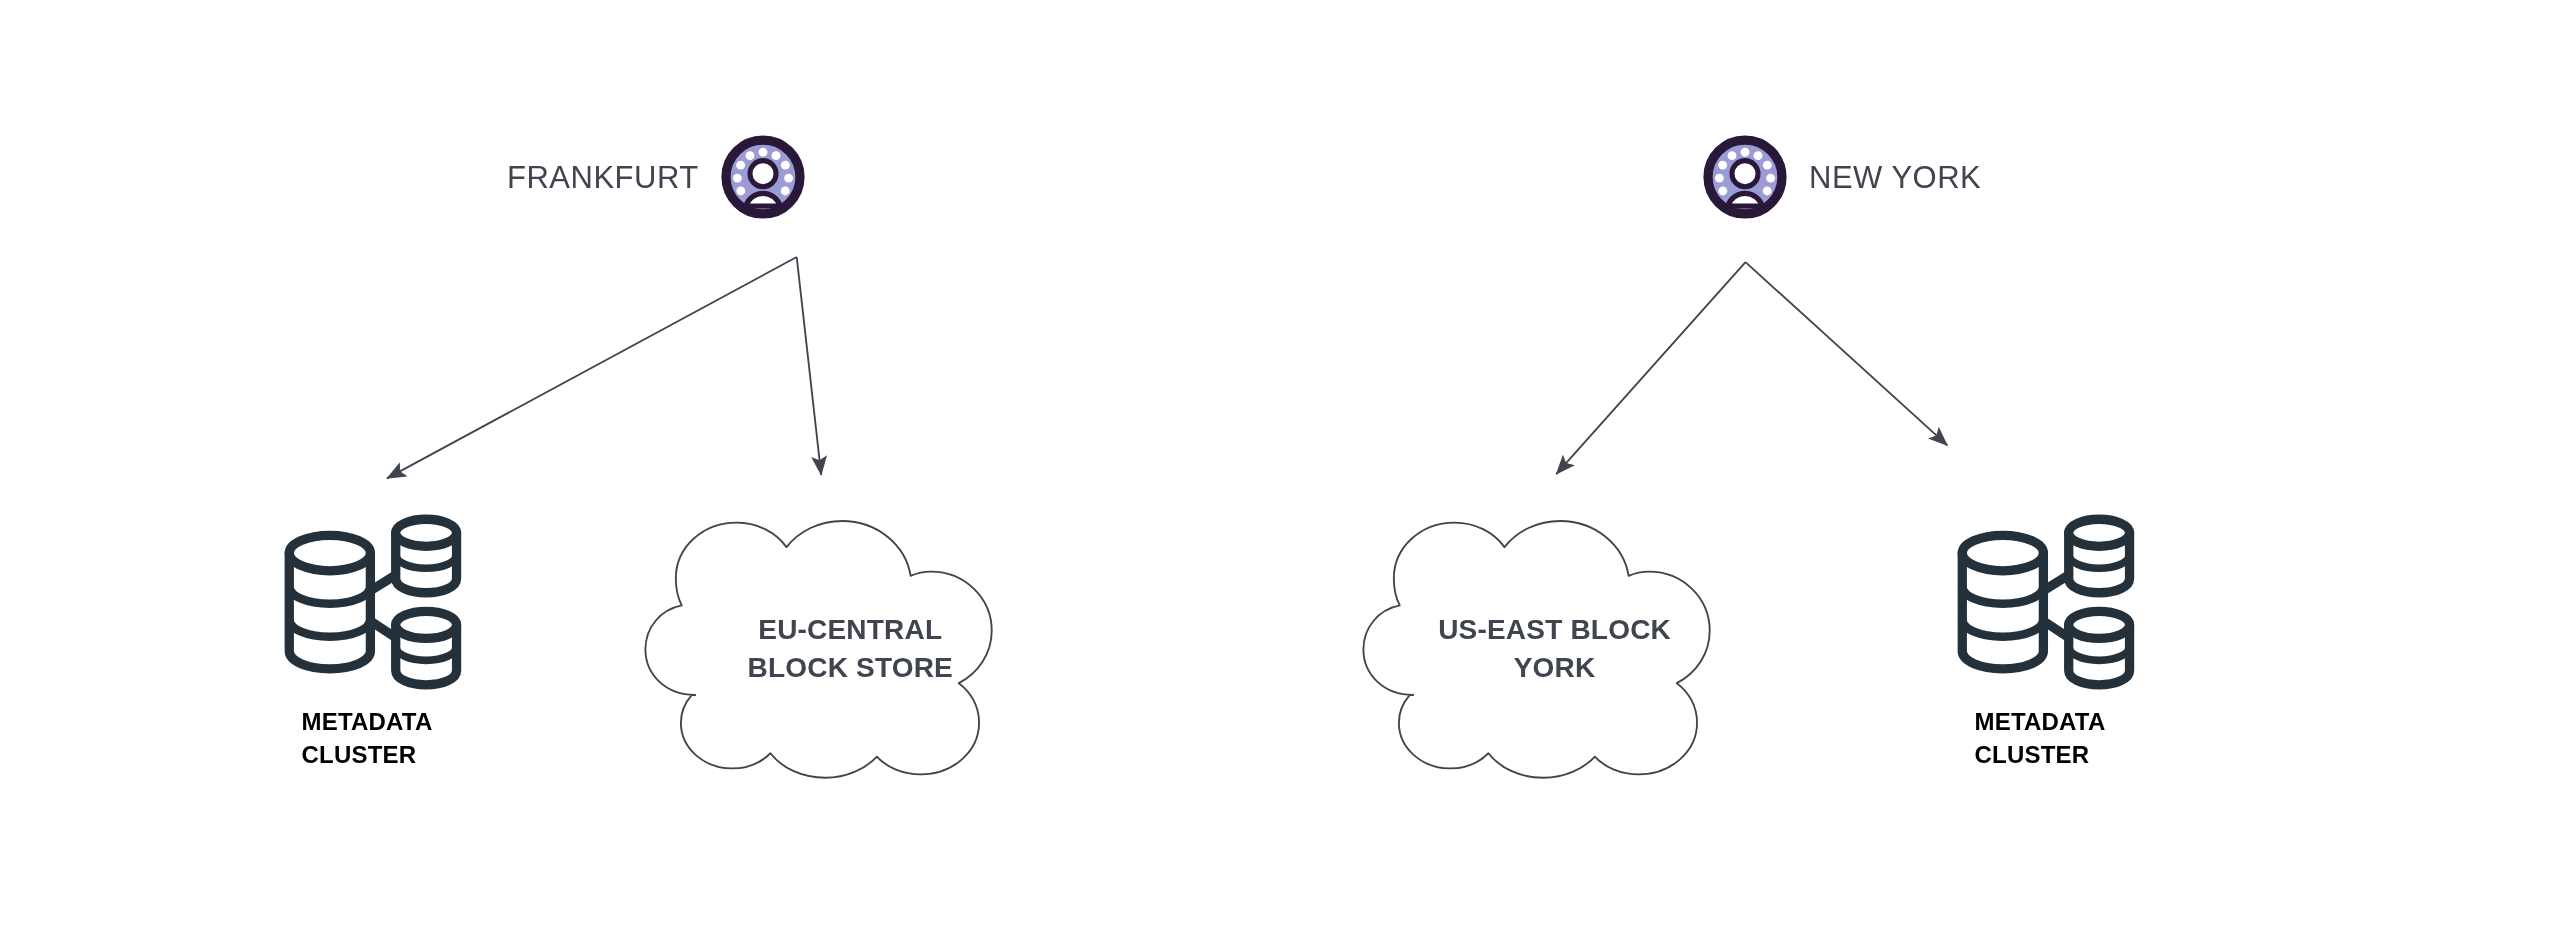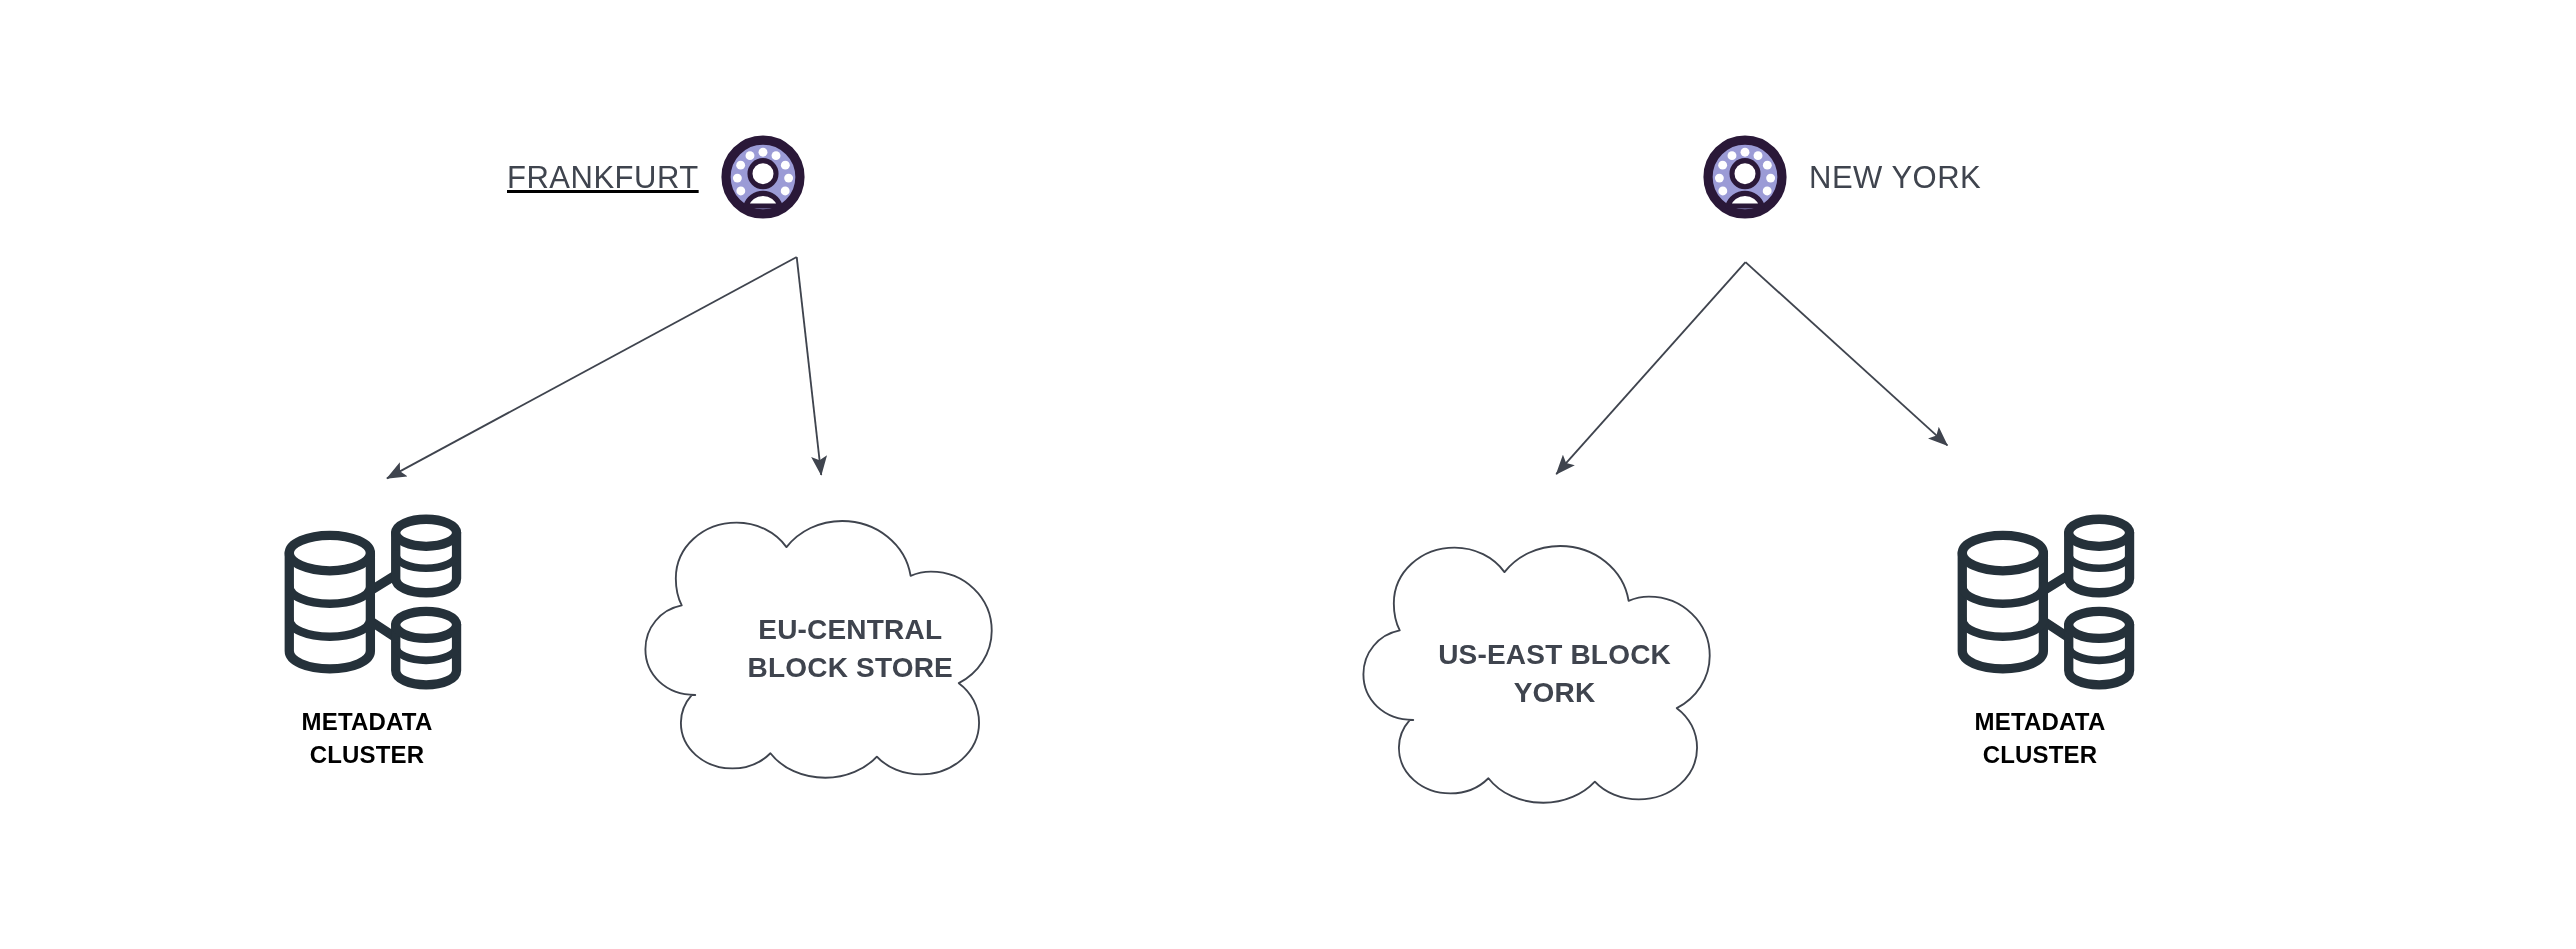--- a/index.html
+++ b/index.html
@@ -81,21 +81,21 @@
     display: flex;
     flex-direction: column;
     align-items: center;
   }
   .cluster-svg { display: block; }
   .cluster-label {
     margin-top: 10px;
     font-size: 24px;
     font-weight: bold;
     color: #000000;
-    text-align: center;
+    text-align: left;
     line-height: 1.36;
     letter-spacing: 0.2px;
   }
   .cluster-label span { display: block; }
 </style>
 </head>
 <body>
 
 <div id="canvas">
 
@@ -116,21 +116,21 @@
 
     <g>
       <line x1="2066" y1="310" x2="1842" y2="561" stroke="#3f444e" stroke-width="2.2" marker-end="url(#arrowhead)"></line>
     </g>
 
     <g>
       <line x1="2066" y1="310" x2="2305" y2="527" stroke="#3f444e" stroke-width="2.2" marker-end="url(#arrowhead)"></line>
     </g>
   </svg>
 
-  <div class="region-header" style="left:507px; top:135px;text-decoration:underline;">
+  <div class="region-header" style="left:507px; top:135px;">
     <span class="city-label">FRANKFURT</span>
     <svg class="avatar-icon" viewBox="0 0 100 100">
       <circle cx="50" cy="50" r="44" fill="#9b9bd6"></circle>
       <circle cx="50" cy="50" r="44" fill="none" stroke="#2a1838" stroke-width="11"></circle>
 
       <circle cx="50" cy="20.5" r="5.3" fill="#ffffff"></circle>
       <circle cx="34.5" cy="24.6" r="5.3" fill="#ffffff"></circle>
       <circle cx="65.5" cy="24.6" r="5.3" fill="#ffffff"></circle>
       <circle cx="23.4" cy="35.9" r="5.3" fill="#ffffff"></circle>
       <circle cx="76.6" cy="35.9" r="5.3" fill="#ffffff"></circle>
@@ -225,21 +225,21 @@
                C 78,240 83,229 91,220 Z" fill="#ffffff" stroke="#3f444e" stroke-width="2.2" stroke-linejoin="round"></path>
     </svg>
     <div class="cloud-text">
       <div>
         <span>EU-CENTRAL</span>
         <span>BLOCK STORE</span>
       </div>
     </div>
   </div>
 
-  <div class="cloud-node" style="left:1333px; top:534px; width:397px; height:279px;">
+  <div class="cloud-node" style="left:1333px; top:509px; width:397px; height:279px;">
     <svg class="cloud-svg" width="397" height="279" viewBox="0 0 470 330">
       <path d="M95,220
                C 60,220 36,196 36,166
                C 36,140 54,119 79,114
                C 74,104 72,93 72,82
                C 72,45 104,16 144,16
                C 168,16 190,27 203,45
                C 218,26 242,14 269,14
                C 310,14 344,42 350,79
                C 357,76 365,74 374,74

